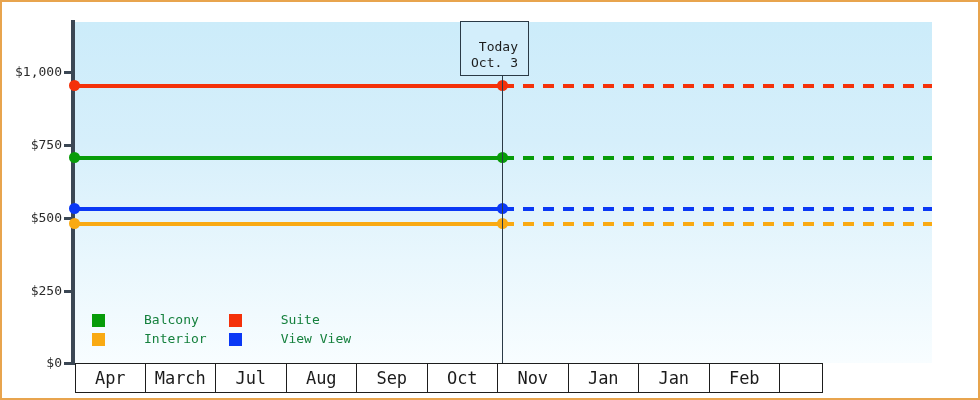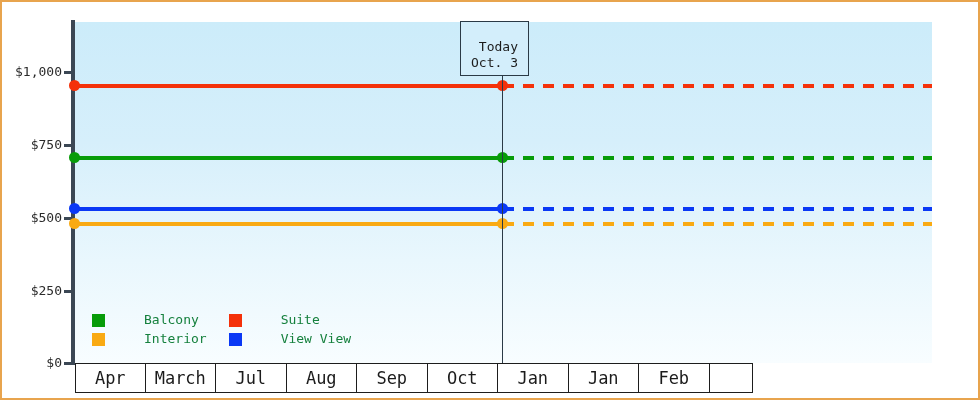--- a/index.html
+++ b/index.html
@@ -236,19 +236,20 @@
     </div>
   </div>
 
   <div id="x-axis">
     <div class="month-cell first">Apr</div>
     <div class="month-cell">March</div>
     <div class="month-cell">Jul</div>
     <div class="month-cell">Aug</div>
     <div class="month-cell">Sep</div>
     <div class="month-cell">Oct</div>
+    <div class="month-cell">Nov</div>
     <div class="month-cell">Jan</div>
     <div class="month-cell">Jan</div>
     <div class="month-cell">Feb</div>
     <div class="month-cell partial"></div>
   </div>
 
 </div>
 
 </body></html>

